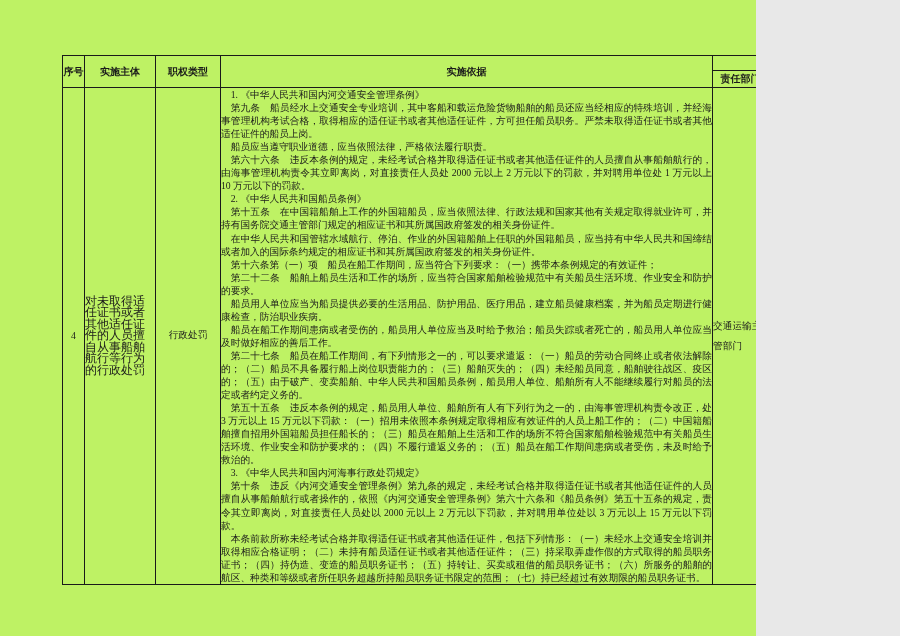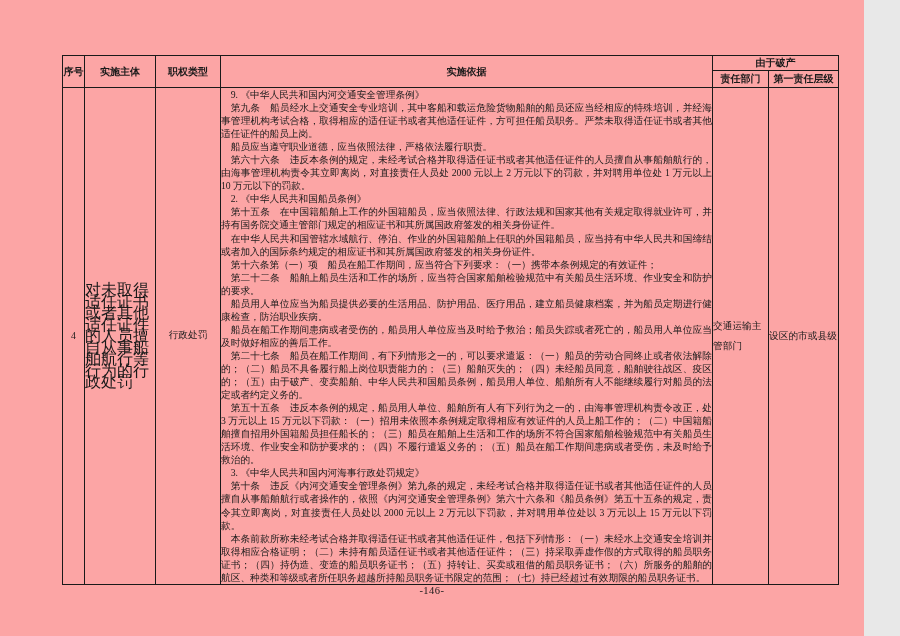--- a/index.html
+++ b/index.html
@@ -1,21 +1,21 @@
 <!DOCTYPE html>
 <html><head>
 <meta charset="utf-8">
 <style>
   * { box-sizing: border-box; }
   html, body { margin: 0; padding: 0; background: #e8e8e8; }
   .page {
     position: relative;
-    width: 864px;
+    width: 756px;
     height: 636px;
-    background: #fca5a5;
+    background: #bef264;
     font-family: "Liberation Serif", "DejaVu Serif", serif;
     color: #1a1a1a;
     overflow: hidden;
   }
   table.matrix {
     position: absolute;
     left: 62px;
     top: 55px;
     width: 776px;
     border-collapse: collapse;
@@ -36,21 +36,21 @@
   tr.hdr-row-1 { height: 15px; }
   tr.hdr-row-2 { height: 17px; }
   tr.data-row  { height: 472px; }
   th.seq-hdr { padding: 0 5px; }
   td.seq-cell {
     font-size: 9.7px;
     text-align: center;
     vertical-align: middle;
   }
   td.name-cell {
-    font-size: 16px;
+    font-size: 12px;
     line-height: 11.5px;
     text-align: left;
     vertical-align: middle;
     padding: 0 8px;
     margin-left: 24px;
   }
   td.type-cell {
     font-size: 9.7px;
     text-align: center;
     vertical-align: middle;
@@ -117,21 +117,21 @@
         <th class="hdr">责任部门</th>
         <th class="hdr">第一责任层级</th>
       </tr>
     </thead>
     <tbody>
       <tr class="data-row">
         <td class="seq-cell">4</td>
         <td class="name-cell">对未取得适任证书或者其他适任证件的人员擅自从事船舶航行等行为的行政处罚</td>
         <td class="type-cell">行政处罚</td>
         <td class="basis-cell">
-            <p class="basis-para">9. 《中华人民共和国内河交通安全管理条例》</p>
+            <p class="basis-para">1. 《中华人民共和国内河交通安全管理条例》</p>
             <p class="basis-para">第九条　船员经水上交通安全专业培训，其中客船和载运危险货物船舶的船员还应当经相应的特殊培训，并经海事管理机构考试合格，取得相应的适任证书或者其他适任证件，方可担任船员职务。严禁未取得适任证书或者其他适任证件的船员上岗。</p>
             <p class="basis-para">船员应当遵守职业道德，应当依照法律，严格依法履行职责。</p>
             <p class="basis-para">第六十六条　违反本条例的规定，未经考试合格并取得适任证书或者其他适任证件的人员擅自从事船舶航行的，由海事管理机构责令其立即离岗，对直接责任人员处 2000 元以上 2 万元以下的罚款，并对聘用单位处 1 万元以上 10 万元以下的罚款。</p>
             <p class="basis-para">2. 《中华人民共和国船员条例》</p>
             <p class="basis-para">第十五条　在中国籍船舶上工作的外国籍船员，应当依照法律、行政法规和国家其他有关规定取得就业许可，并持有国务院交通主管部门规定的相应证书和其所属国政府签发的相关身份证件。</p>
             <p class="basis-para">在中华人民共和国管辖水域航行、停泊、作业的外国籍船舶上任职的外国籍船员，应当持有中华人民共和国缔结或者加入的国际条约规定的相应证书和其所属国政府签发的相关身份证件。</p>
             <p class="basis-para">第十六条第（一）项　船员在船工作期间，应当符合下列要求：（一）携带本条例规定的有效证件；</p>
             <p class="basis-para">第二十二条　船舶上船员生活和工作的场所，应当符合国家船舶检验规范中有关船员生活环境、作业安全和防护的要求。</p>
             <p class="basis-para">船员用人单位应当为船员提供必要的生活用品、防护用品、医疗用品，建立船员健康档案，并为船员定期进行健康检查，防治职业疾病。</p>
             <p class="basis-para">船员在船工作期间患病或者受伤的，船员用人单位应当及时给予救治；船员失踪或者死亡的，船员用人单位应当及时做好相应的善后工作。</p>
@@ -140,15 +140,14 @@
             <p class="basis-para">3. 《中华人民共和国内河海事行政处罚规定》</p>
             <p class="basis-para">第十条　违反《内河交通安全管理条例》第九条的规定，未经考试合格并取得适任证书或者其他适任证件的人员擅自从事船舶航行或者操作的，依照《内河交通安全管理条例》第六十六条和《船员条例》第五十五条的规定，责令其立即离岗，对直接责任人员处以 2000 元以上 2 万元以下罚款，并对聘用单位处以 3 万元以上 15 万元以下罚款。</p>
             <p class="basis-para">本条前款所称未经考试合格并取得适任证书或者其他适任证件，包括下列情形：（一）未经水上交通安全培训并取得相应合格证明；（二）未持有船员适任证书或者其他适任证件；（三）持采取弄虚作假的方式取得的船员职务证书；（四）持伪造、变造的船员职务证书；（五）持转让、买卖或租借的船员职务证书；（六）所服务的船舶的航区、种类和等级或者所任职务超越所持船员职务证书限定的范围；（七）持已经超过有效期限的船员职务证书。</p>
           </td>
         <td class="dept-cell">交通运输主管部门</td>
         <td class="level-cell">设区的市或县级</td>
       </tr>
     </tbody>
   </table>
 
-  <div class="page-number">-146-</div>
 
 </div>
 
 </body></html>

